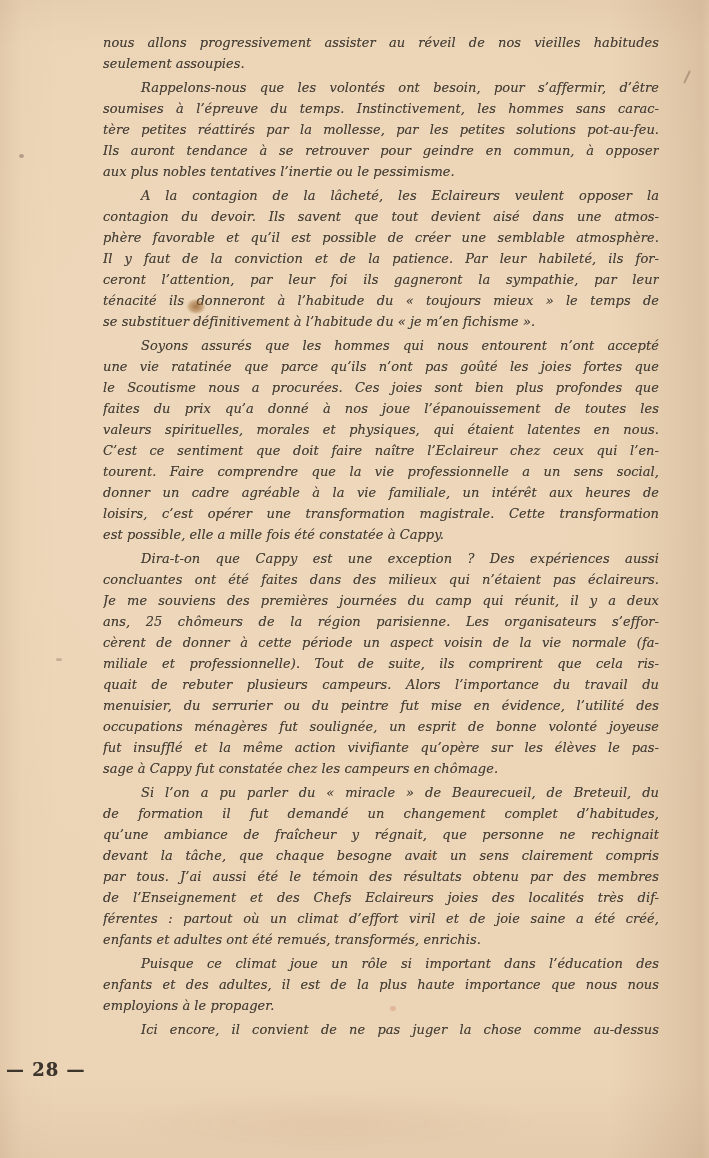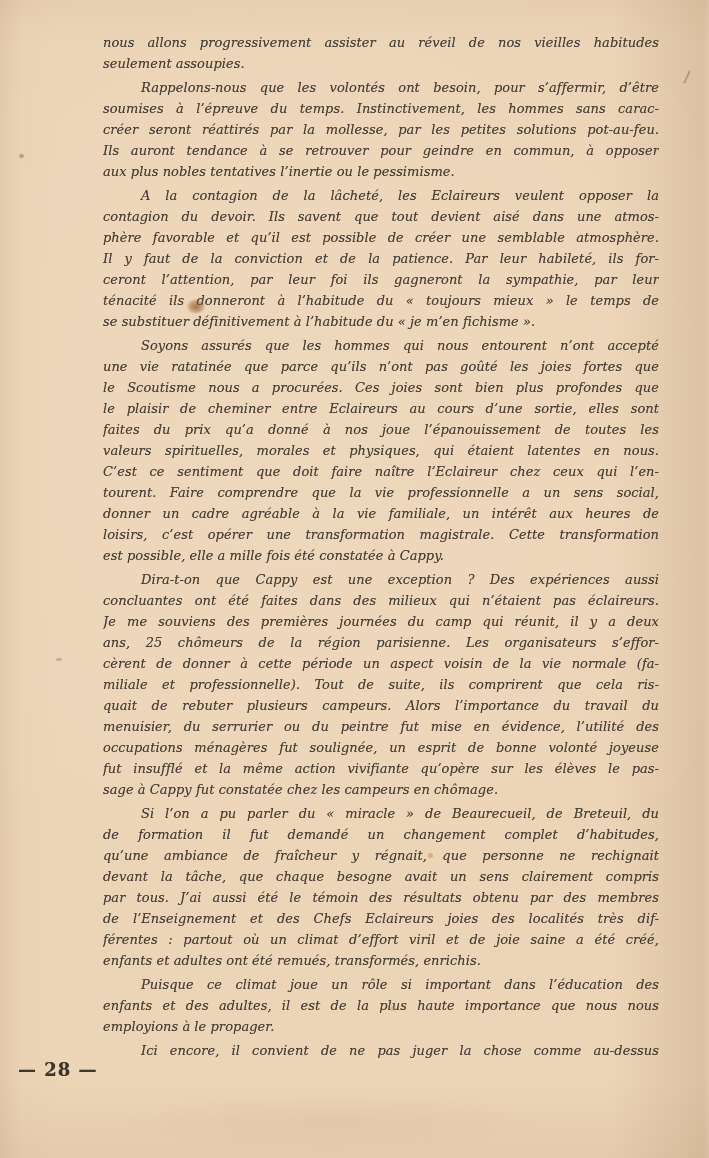--- a/index.html
+++ b/index.html
@@ -46,21 +46,20 @@
     left: 6px;
     top: 1059px;
     height: 21px;
     line-height: 21px;
     font-weight: bold;
     font-style: normal;
     font-size: 18px;
     letter-spacing: 1px;
     color: #3d362c;
     text-shadow: 0 0 0.5px rgba(61,54,44,0.6);
-    margin-left: 12px;
   }
   .artifact { position: absolute; pointer-events: none; }
   .stain-main {
     left: 183px; top: 296px; width: 26px; height: 21px;
     border-radius: 50%;
     background: radial-gradient(closest-side, rgba(139,82,30,0.72) 0%, rgba(150,95,40,0.42) 48%, rgba(150,95,40,0) 75%);
     filter: blur(0.6px);
   }
   .speck-1 { left: 19px;  top: 154px;  width: 5px; height: 4px; border-radius: 50%; background: rgba(110,95,80,0.45);  filter: blur(0.5px); }
   .speck-2 { left: 56px;  top: 658px;  width: 6px; height: 3px; border-radius: 50%; background: rgba(120,100,80,0.35); filter: blur(0.5px); }
@@ -74,38 +73,37 @@
 
 <div class="page" style="color: rgb(70, 63, 54);">
   <div class="text-block" id="text-block">
       <div class="paragraph">
         <div class="line">nous allons progressivement assister au réveil de nos vieilles habitudes</div>
         <div class="line para-end">seulement assoupies.</div>
       </div>
       <div class="paragraph">
         <div class="line indent">Rappelons-nous que les volontés ont besoin, pour s’affermir, d’être</div>
         <div class="line">soumises à l’épreuve du temps. Instinctivement, les hommes sans carac-</div>
-        <div class="line">créer seront réattirés par la mollesse, par les petites solutions pot-au-feu.</div>
+        <div class="line">tère petites réattirés par la mollesse, par les petites solutions pot-au-feu.</div>
         <div class="line">Ils auront tendance à se retrouver pour geindre en commun, à opposer</div>
         <div class="line para-end">aux plus nobles tentatives l’inertie ou le pessimisme.</div>
       </div>
       <div class="paragraph">
         <div class="line indent">A la contagion de la lâcheté, les Eclaireurs veulent opposer la</div>
         <div class="line">contagion du devoir. Ils savent que tout devient aisé dans une atmos-</div>
         <div class="line">phère favorable et qu’il est possible de créer une semblable atmosphère.</div>
         <div class="line">Il y faut de la conviction et de la patience. Par leur habileté, ils for-</div>
         <div class="line">ceront l’attention, par leur foi ils gagneront la sympathie, par leur</div>
         <div class="line">ténacité ils donneront à l’habitude du « toujours mieux » le temps de</div>
         <div class="line para-end">se substituer définitivement à l’habitude du « je m’en fichisme ».</div>
       </div>
       <div class="paragraph">
         <div class="line indent">Soyons assurés que les hommes qui nous entourent n’ont accepté</div>
         <div class="line">une vie ratatinée que parce qu’ils n’ont pas goûté les joies fortes que</div>
         <div class="line">le Scoutisme nous a procurées. Ces joies sont bien plus profondes que</div>
-        <div class="line">le plaisir de cheminer entre Eclaireurs au cours d’une sortie, elles sont</div>
         <div class="line">faites du prix qu’a donné à nos joue l’épanouissement de toutes les</div>
         <div class="line">valeurs spirituelles, morales et physiques, qui étaient latentes en nous.</div>
         <div class="line">C’est ce sentiment que doit faire naître l’Eclaireur chez ceux qui l’en-</div>
         <div class="line">tourent. Faire comprendre que la vie professionnelle a un sens social,</div>
         <div class="line">donner un cadre agréable à la vie familiale, un intérêt aux heures de</div>
         <div class="line">loisirs, c’est opérer une transformation magistrale. Cette transformation</div>
         <div class="line para-end">est possible, elle a mille fois été constatée à Cappy.</div>
       </div>
       <div class="paragraph">
         <div class="line indent">Dira-t-on que Cappy est une exception ? Des expériences aussi</div>

